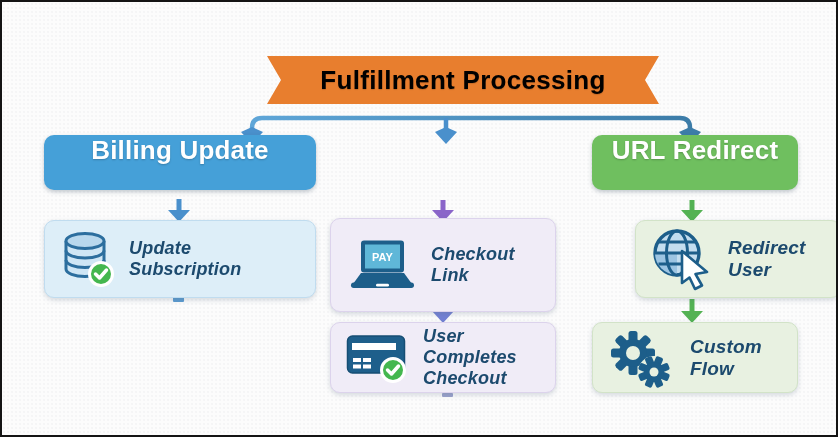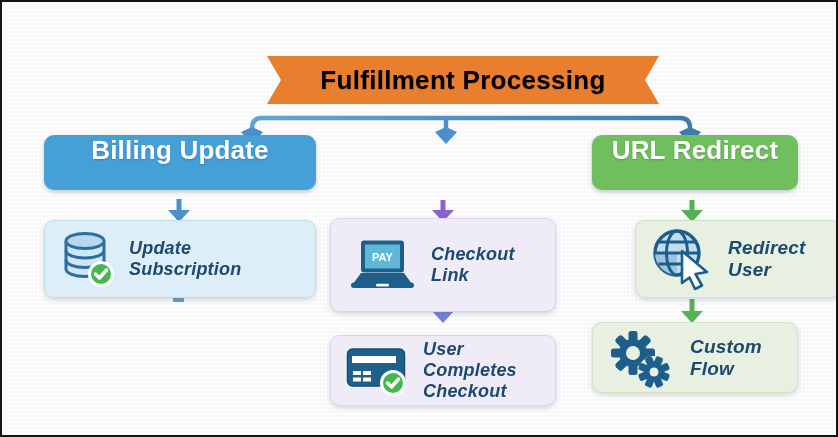--- a/index.html
+++ b/index.html
@@ -50,21 +50,21 @@
   .node .lbl{
     font-style:italic;font-weight:600;font-size:18px;line-height:1.15;
     color:var(--node-text,#1c4a6e);letter-spacing:.2px;
   }
   .node.n-billing{background:var(--billing-node-bg,#ddeef8);border:1px solid #c0dcef;}
   .node.n-checkout{background:var(--checkout-node-bg,#f0ecf7);border:1px solid #dcd3ec;}
   .node.n-url{background:var(--url-node-bg,#e8f1e1);border:1px solid #d2e3c8;}
   .node.update-sub{left:42px;top:218px;width:272px;height:78px;}
   .node.checkout-link{left:328px;top:216px;width:226px;height:94px;}
   .node.redirect-user{left:590px;top:218px;width:206px;height:78px;margin-left:43px;}
-  .node.user-completes{left:328px;top:320px;width:226px;height:71px;margin-top:13px;}
+  .node.user-completes{left:328px;top:320px;width:226px;height:71px;}
   .node.custom-flow{left:590px;top:320px;width:206px;height:71px;gap:18px;}
   .node.redirect-user .lbl{width:90px;font-size:19px;}
   .node.user-completes .lbl{font-size:18px;}
   .node.custom-flow .lbl{font-size:19px;}
   .icon{flex:0 0 auto;display:block;}
 </style>
 </head>
 <body>
 
 <div class="frame">

